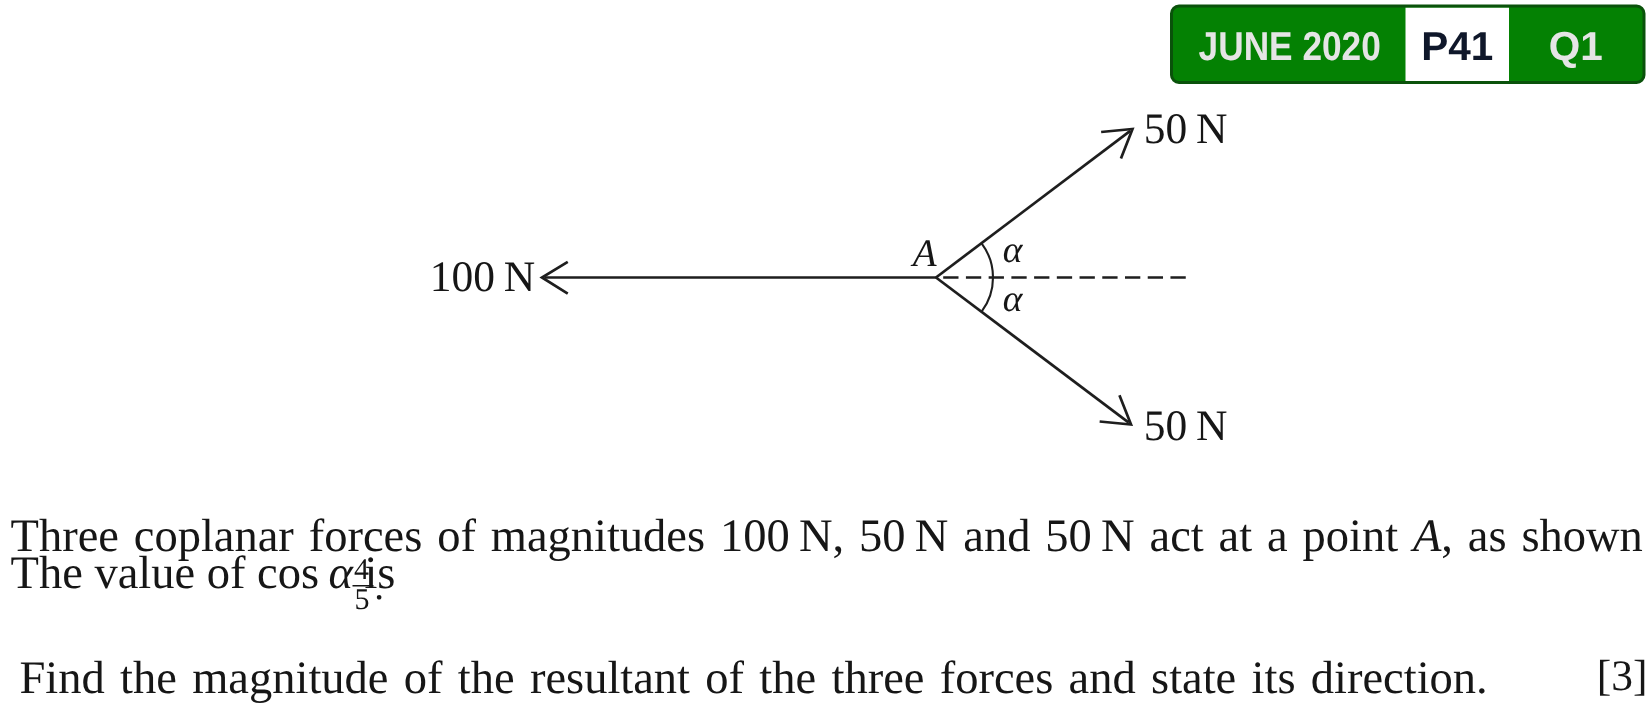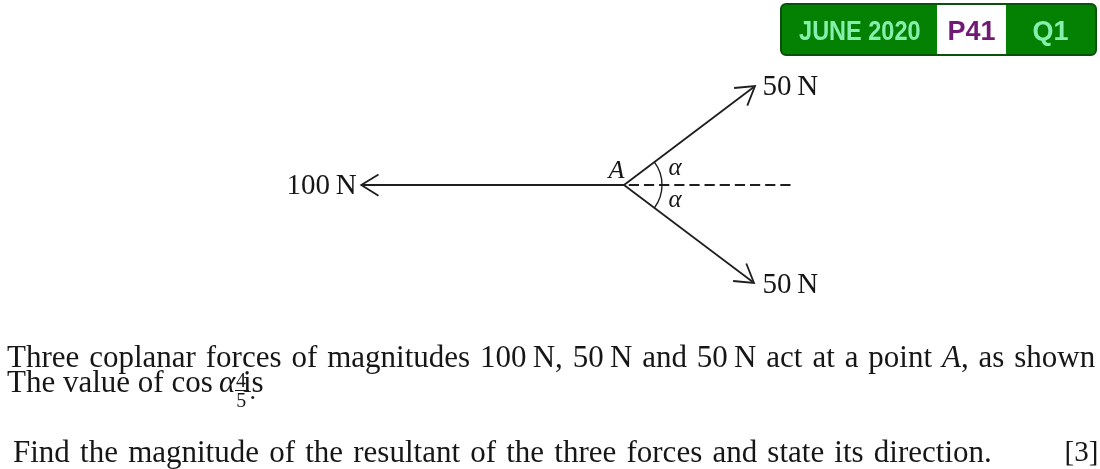--- a/index.html
+++ b/index.html
@@ -2,23 +2,23 @@
 <html><head>
 <meta charset="utf-8">
 <style>
 html,body{margin:0;padding:0;background:#ffffff;}
 body{width:1100px;height:469px;position:relative;overflow:hidden;
      font-family:"Liberation Serif",serif;color:#161616;}
 .badge{position:absolute;left:780px;top:3px;height:53px;width:317px;
        box-sizing:border-box;display:flex;align-items:stretch;
        background:#048103;border:2px solid #0a520b;border-radius:6px;
        overflow:hidden;font-family:"Liberation Sans",sans-serif;font-weight:bold;}
-.bseg{display:flex;align-items:center;justify-content:center;color:#86efac;padding-top:3px;box-sizing:border-box;}
+.bseg{display:flex;align-items:center;justify-content:center;color:#e5e5e5;padding-top:3px;box-sizing:border-box;}
 .bj{width:155px;font-size:27px;}
-.bw{width:69px;background:#ffffff;color:#701a75;font-size:27px;}
+.bw{width:69px;background:#ffffff;color:#0f172a;font-size:27px;}
 .bq{flex:1;font-size:27px;text-align:right;}
 svg.diag{position:absolute;left:0;top:0;}
 .line{position:absolute;white-space:nowrap;font-size:31px;line-height:30px;}
 .fnum,.fden,.fdot{position:absolute;font-size:20px;line-height:1;}
 .fbar{position:absolute;background:#161616;}
 .mark{position:absolute;font-size:29px;line-height:1;}
 </style>
 </head>
 <body>
 <div class="badge">

